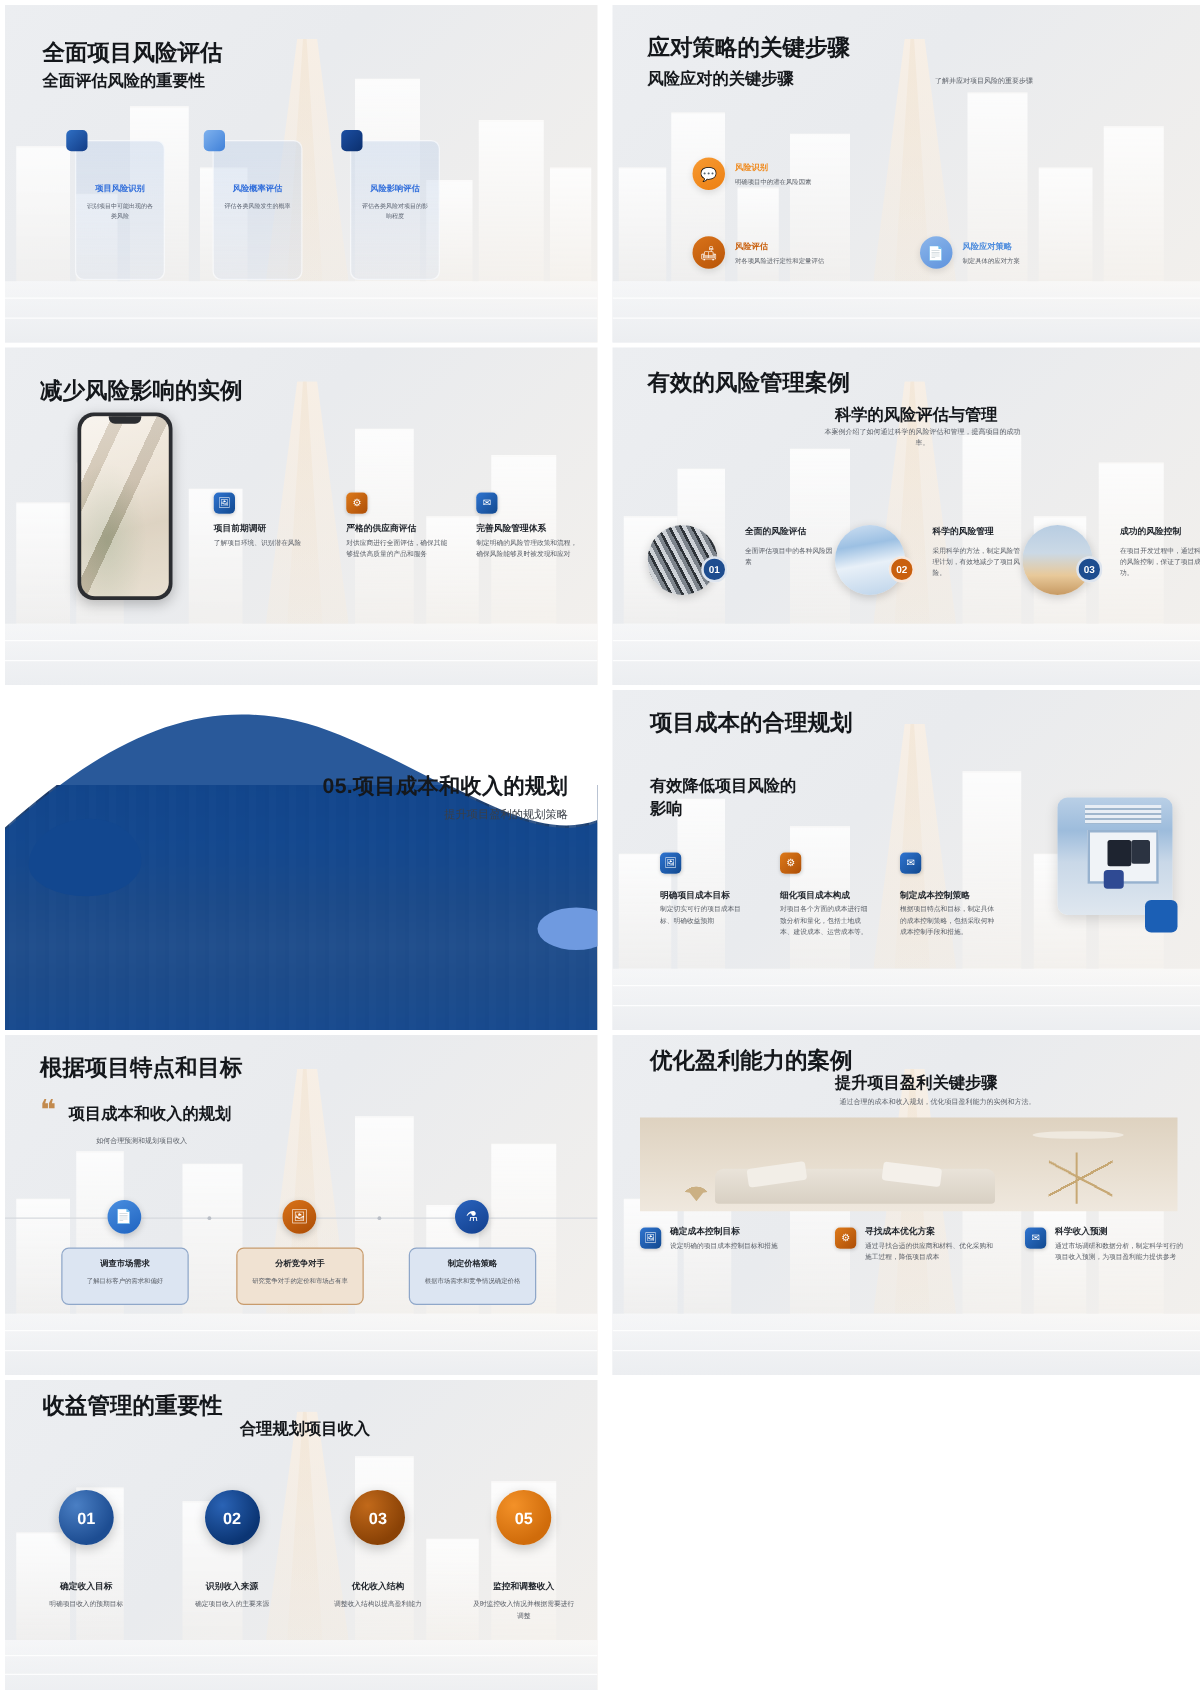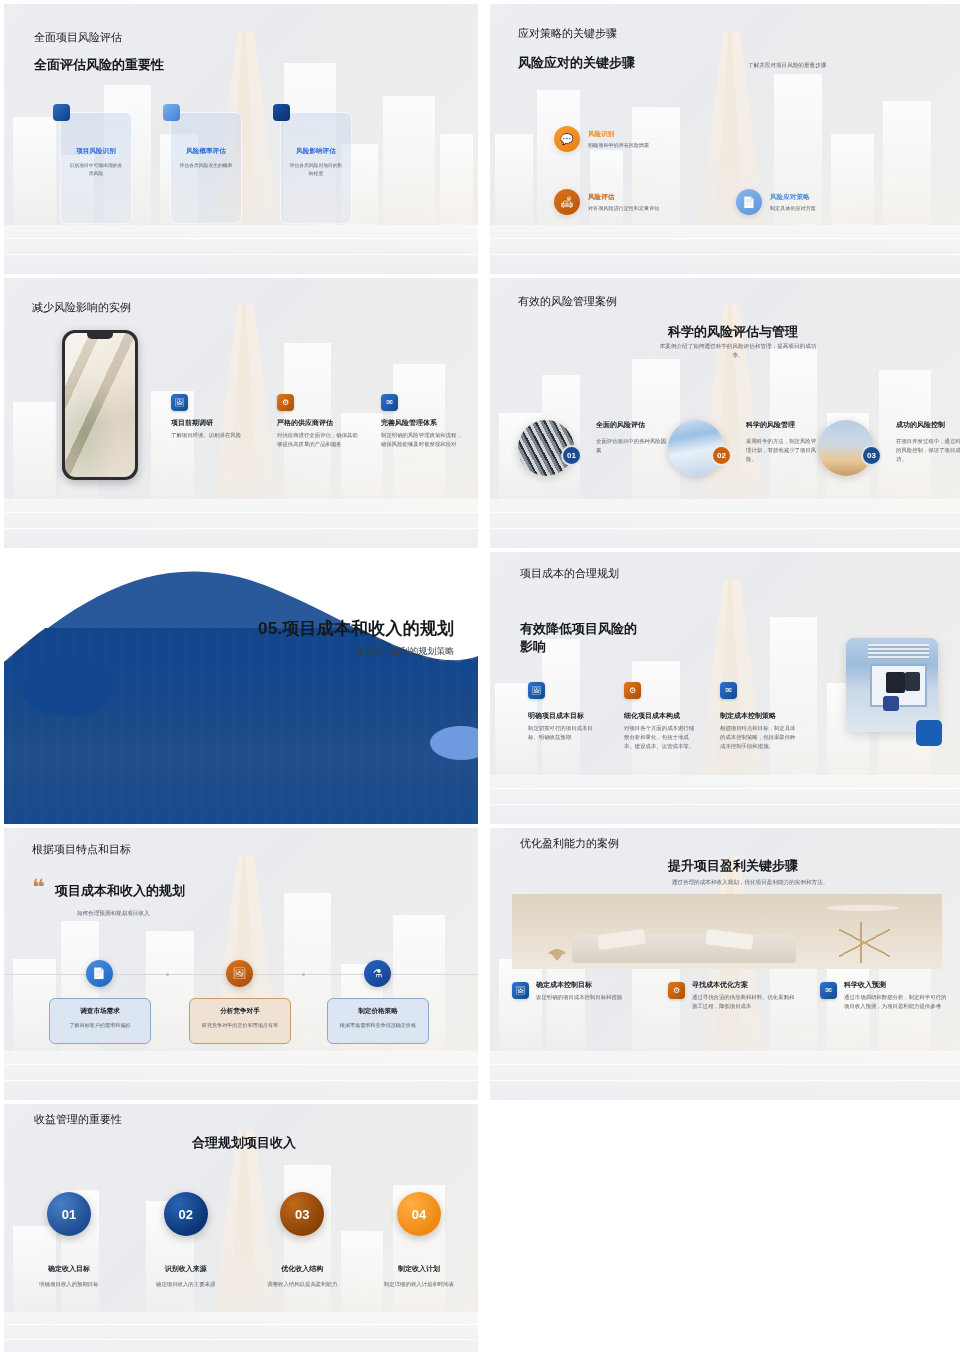--- a/index.html
+++ b/index.html
@@ -77,21 +77,21 @@
     position:absolute; right:-14px; top:64%; width:62px; height:34px;
     background:#6f9ae0; border-radius:50%;
   }
   .cover-title-wrap {
     position:absolute; right:5%; top:24%; text-align:right; z-index:6;
   }
   .cover-title { font-size:17px; font-weight:700; color:#15181c; letter-spacing:.2px; }
   .cover-sub { font-size:9px; color:#3a3f47; margin-top:5px; }
 
   
-  .s-title { position:absolute; font-size:11px; font-weight:400; color:#14171b; }
+  .s-title { position:absolute; font-size:18px; font-weight:700; color:#14171b; }
   .s-sub   { font-size:13px; font-weight:700; color:#14171b; }
   .s-note  { font-size:5.6px; color:#5c6169; line-height:1.6; }
   .hd      { font-size:7px; font-weight:700; }
   .bd      { font-size:5.4px; color:#5a5f67; line-height:1.65; }
 
   
   .rk-cards { position:absolute; left:56px; top:108px; display:flex; gap:38px; z-index:3; }
   .rk-card {
     width:72px; height:112px; border-radius:7px;
     background:linear-gradient(180deg,rgba(200,215,236,.50),rgba(214,223,238,.30));
@@ -582,25 +582,25 @@
       </div>
 
       <div style="width:86px;text-align:center">
         <div style="display:flex;justify-content:center">
           <div class="num-circ" style="background:radial-gradient(circle at 32% 28%,#c1691a,#8a4206 70%)">03</div>
         </div>
         <div class="hd" style="margin-top:28px;color:#1c2128">优化收入结构</div>
         <div class="bd" style="margin-top:6px">调整收入结构以提高盈利能力</div>
       </div>
 
+
       <div style="width:86px;text-align:center">
         <div style="display:flex;justify-content:center">
-          <div class="num-circ" style="background:radial-gradient(circle at 32% 28%,#ffad44,#ef8a10 70%)">04</div>
+          <div class="num-circ" style="background:radial-gradient(circle at 32% 28%,#f39128,#d06c0b 70%)">05</div>
         </div>
-        <div class="hd" style="margin-top:28px;color:#1c2128">制定收入计划</div>
-        <div class="bd" style="margin-top:6px">制定详细的收入计划和时间表</div>
-      </div>
-
+        <div class="hd" style="margin-top:28px;color:#1c2128">监控和调整收入</div>
+        <div class="bd" style="margin-top:6px">及时监控收入情况并根据需要进行调整</div>
+      </div>
 
     </div>
   </div>
 
 </div>
 
 </body></html>

